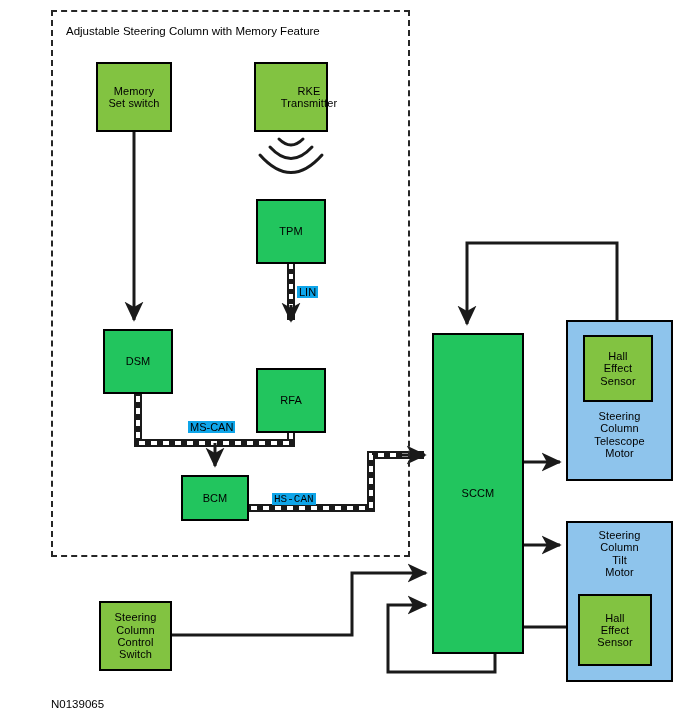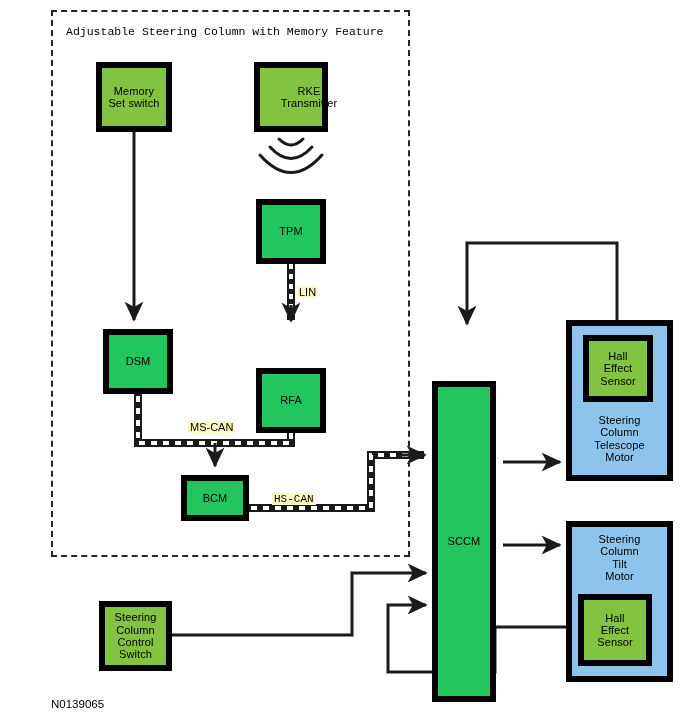--- a/index.html
+++ b/index.html
@@ -20,21 +20,21 @@
   .svg-layer {
     position: absolute;
     left: 0;
     top: 0;
     width: 681px;
     height: 718px;
   }
   .node {
     position: absolute;
     box-sizing: border-box;
-    border: 6px solid #000000;
+    border: 2px solid #000000;
     display: flex;
     align-items: center;
     justify-content: center;
     text-align: center;
     line-height: 1.12;
     color: #000000;
     z-index: 5;
   }
   .node-label {
     display: block;
@@ -58,40 +58,40 @@
     position: absolute;
     font-size: 11.5px;
     color: #000000;
     white-space: nowrap;
     z-index: 6;
   }
   .edge-label {
     position: absolute;
     font-size: 11px;
     color: #000000;
-    background: #fef9c3;
+    background: #0ea5e9;
     padding: 0 2px;
     white-space: nowrap;
     z-index: 6;
   }
   .figure-id {
     position: absolute;
     font-size: 11.5px;
     color: #000000;
     white-space: nowrap;
     z-index: 6;
   }
 </style>
 </head>
 <body>
 
 <div id="diagram-root">
 
   <div class="group-box" id="group-box" style="left: 51px; top: 10px; width: 359px; height: 547px;"></div>
-  <div class="group-title" id="group-title" style="left: 66px; top: 25px; font-family: Liberation Mono, monospace;">Adjustable Steering Column with Memory Feature</div>
+  <div class="group-title" id="group-title" style="left: 66px; top: 25px;">Adjustable Steering Column with Memory Feature</div>
 
   <svg class="svg-layer" viewBox="0 0 681 718" xmlns="http://www.w3.org/2000/svg">
     <defs>
       <marker id="arrow" viewBox="0 0 12 12" refX="10.5" refY="6" markerWidth="7" markerHeight="7" orient="auto-start-reverse">
         <path d="M 0 0.6 L 11.5 6 L 0 11.4 L 3 6 Z" fill="#1a1a1a"></path>
       </marker>
     </defs>
 
     <g>
       <path d="M 134 132 L 134 320" stroke="#1a1a1a" stroke-width="3" fill="none" marker-end="url(#arrow)"></path>
@@ -156,21 +156,21 @@
       </div>
       <div class="node yellow" style="left: 103px; top: 329px; width: 70px; height: 65px;">
         <span class="node-label">DSM</span>
       </div>
       <div class="node yellow" style="left: 256px; top: 329px; width: 70px; height: 65px; margin-top: 39px;">
         <span class="node-label">RFA</span>
       </div>
       <div class="node yellow" style="left: 181px; top: 475px; width: 68px; height: 46px;">
         <span class="node-label">BCM</span>
       </div>
-      <div class="node yellow" style="left: 432px; top: 333px; width: 64px; height: 321px; margin-top: 48px;">
+      <div class="node yellow" style="left: 432px; top: 333px; width: 92px; height: 321px;">
         <span class="node-label">SCCM</span>
       </div>
       <div class="node blue" style="left: 566px; top: 320px; width: 107px; height: 161px; align-items: flex-start;">
         <span class="node-label" style="top: 88px;">Steering
 Column
 Telescope
 Motor</span>
       </div>
       <div class="node green" style="left: 583px; top: 335px; width: 70px; height: 67px;">
         <span class="node-label">Hall

